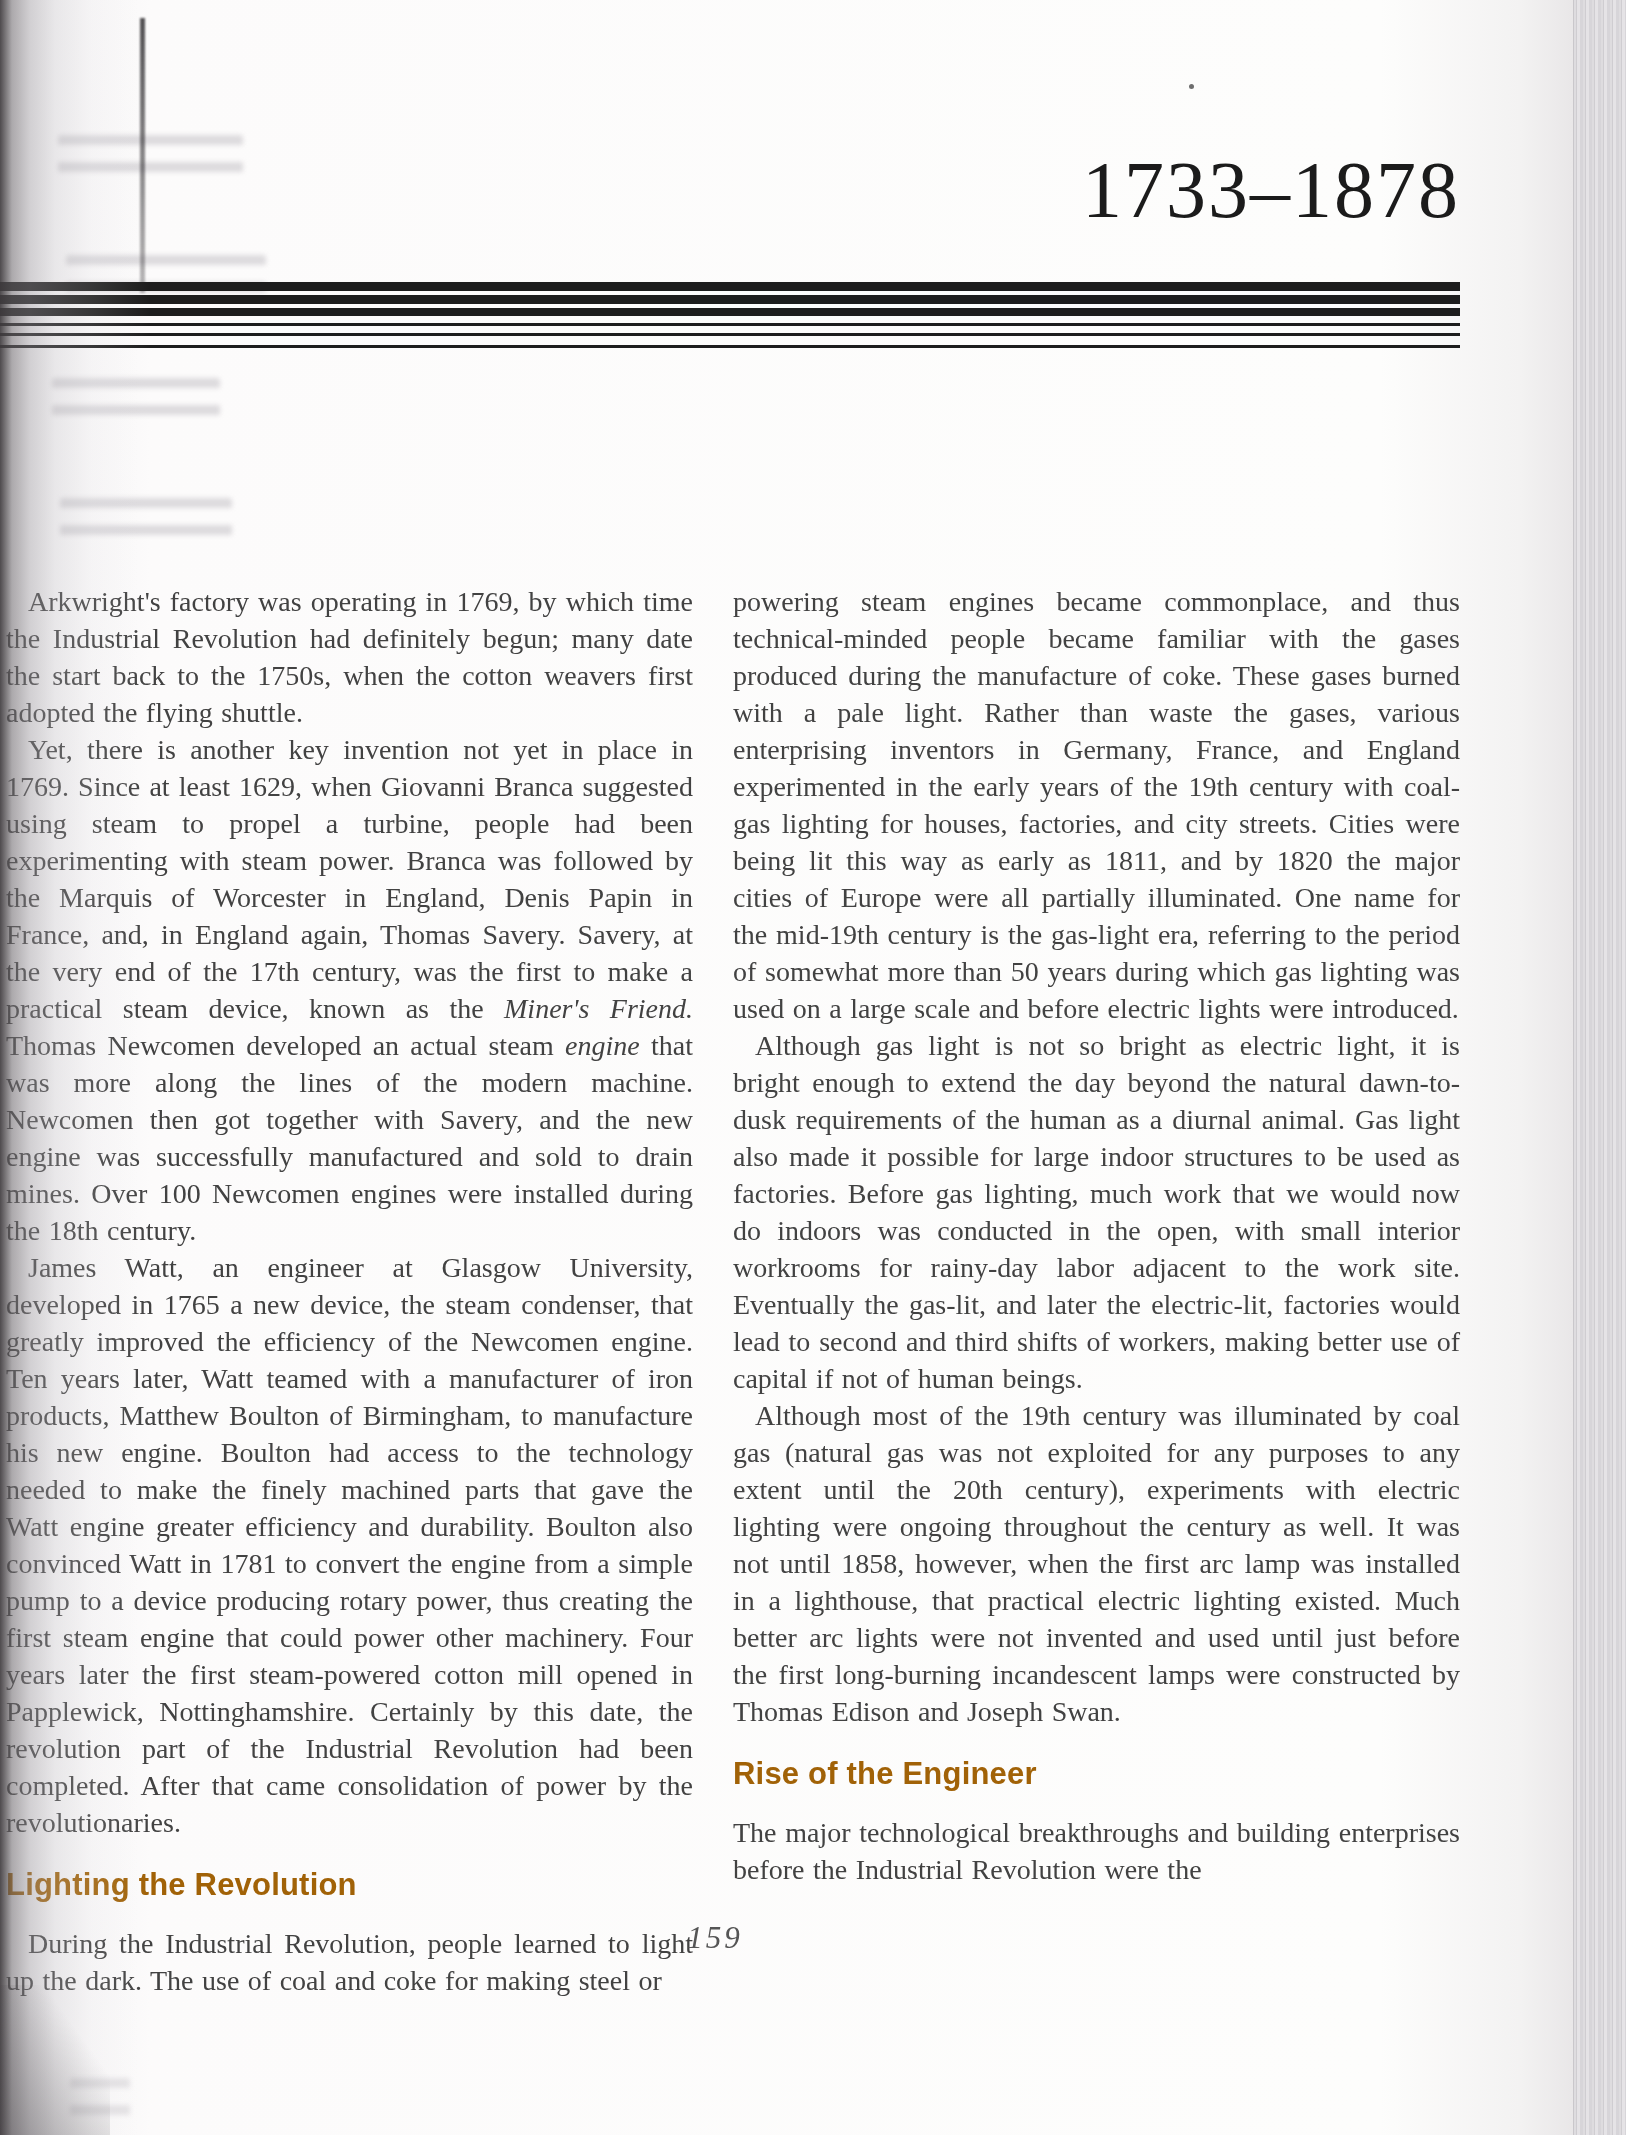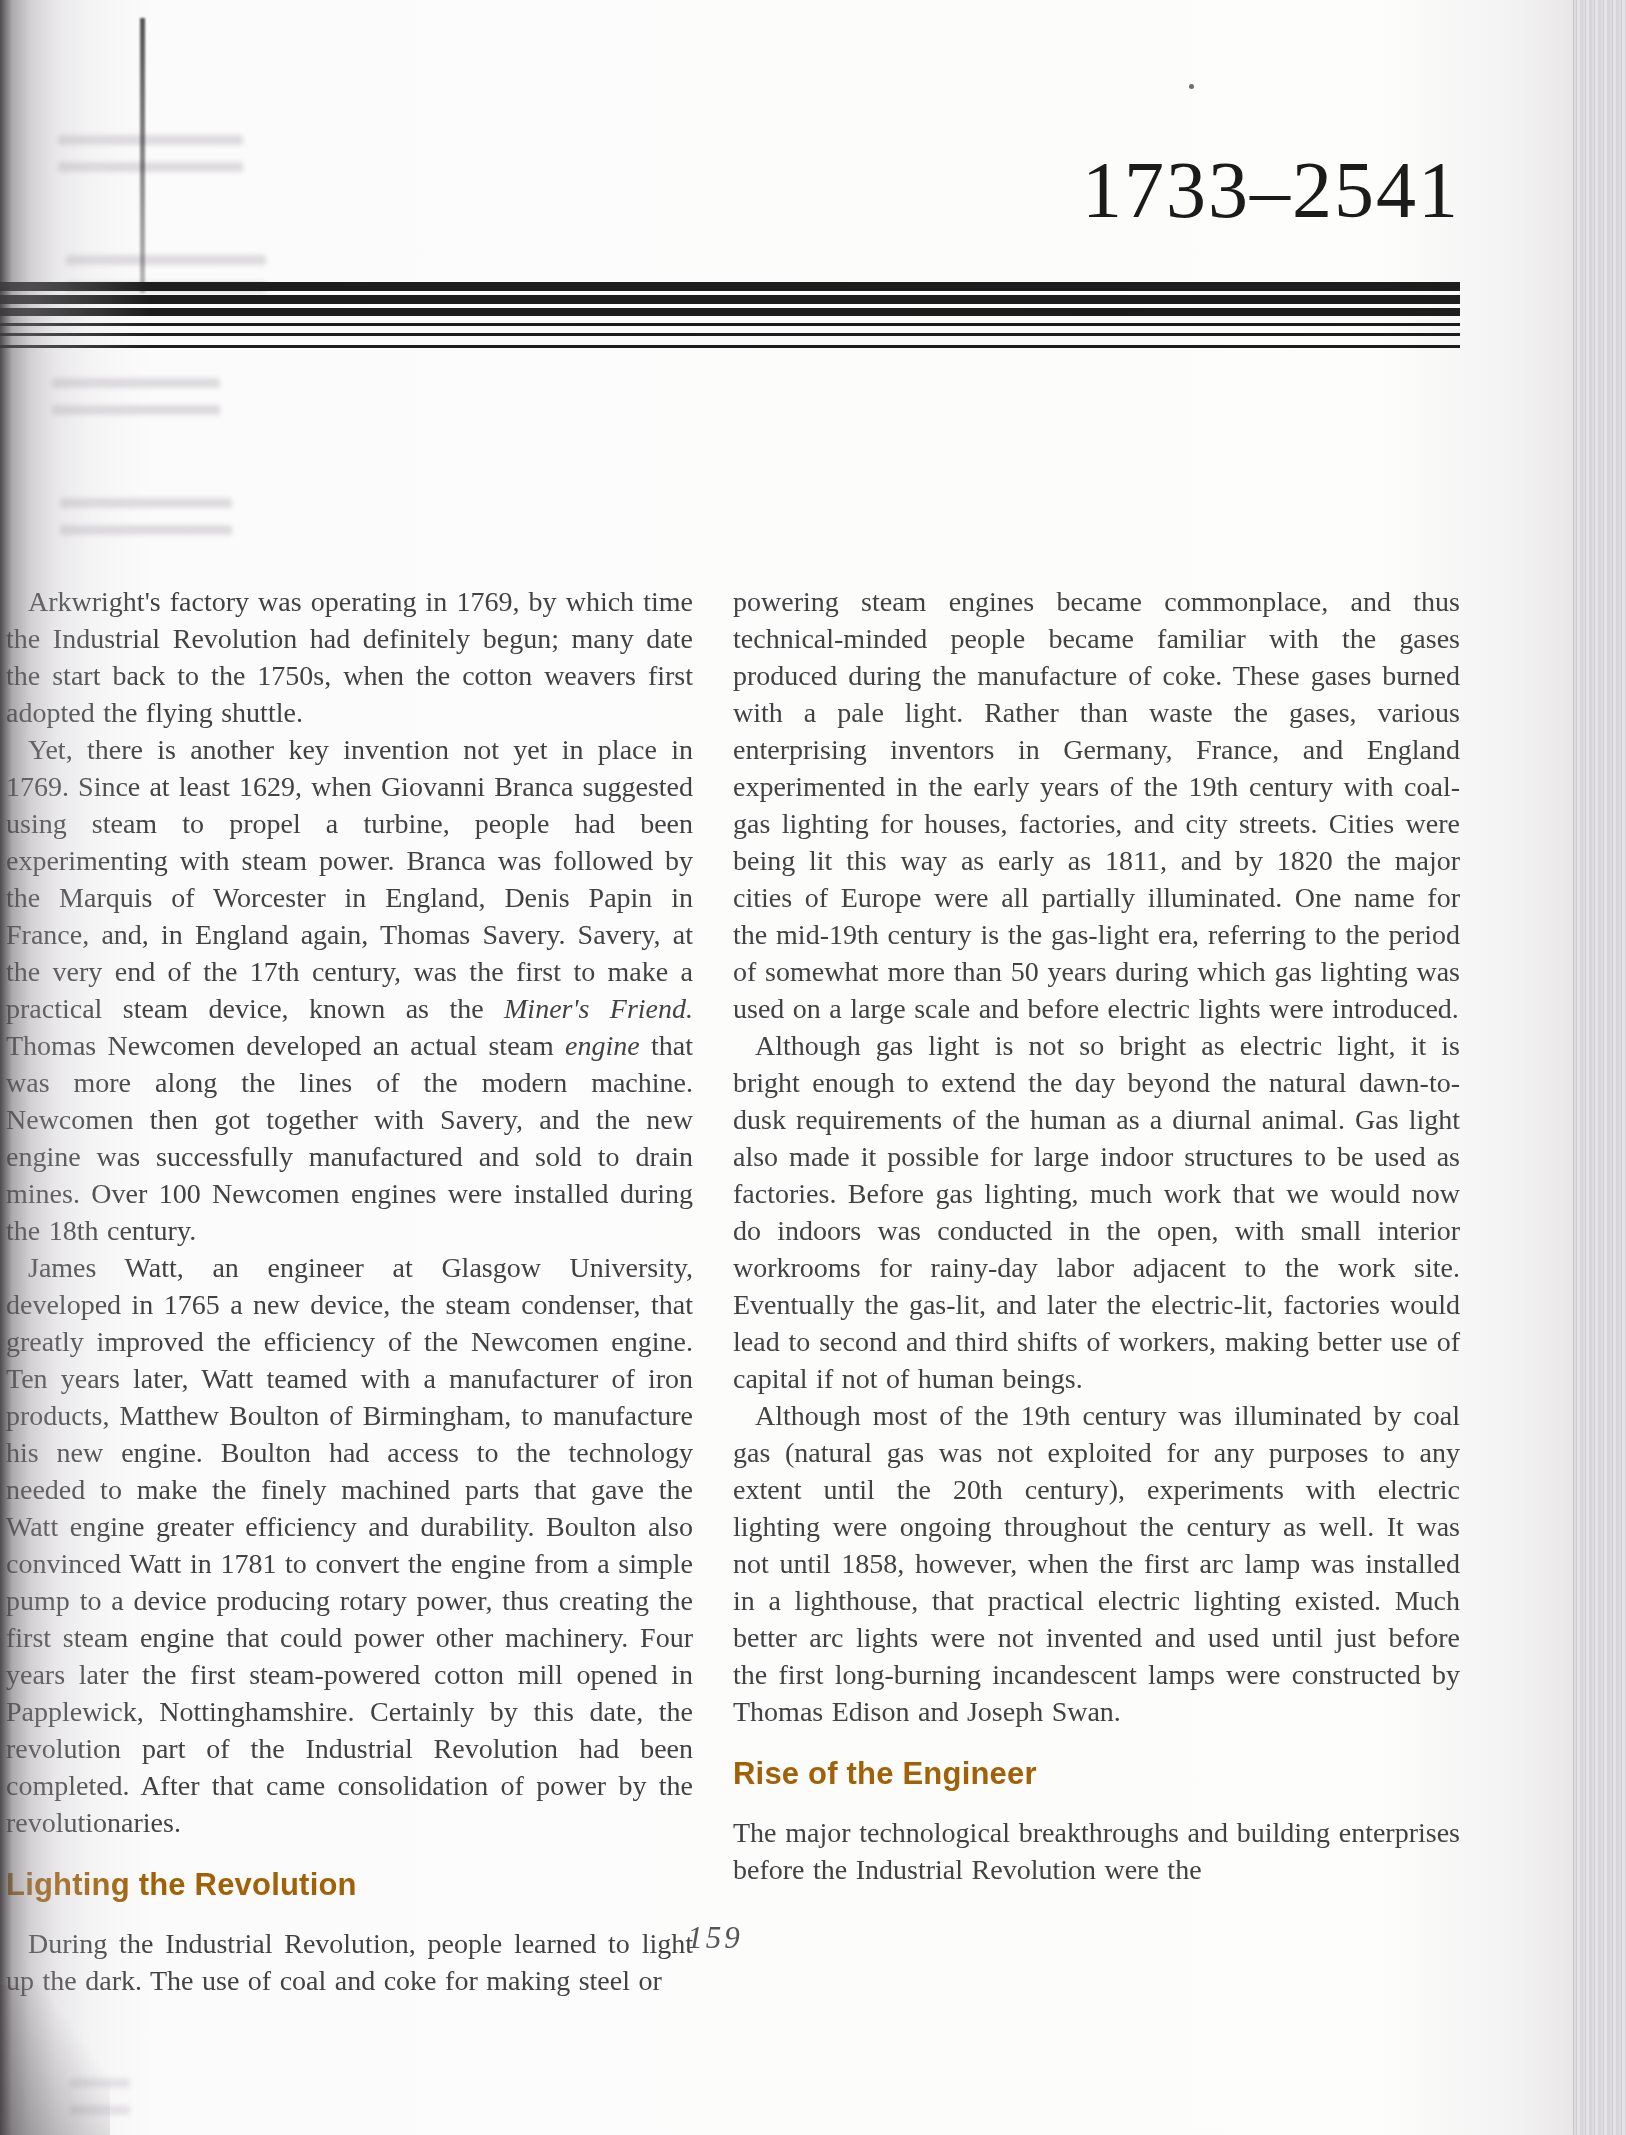--- a/index.html
+++ b/index.html
@@ -110,21 +110,21 @@
 <div class="page-edges"></div>
 
 <div class="bleed b1"></div>
 <div class="bleed b2"></div>
 <div class="bleed b3"></div>
 <div class="bleed b4"></div>
 <div class="bleed b5"></div>
 <div class="gutter-line"></div>
 <div class="speck"></div>
 
-<div class="chapter-title">1733–2541</div>
+<div class="chapter-title">1733–1878</div>
 
 <div class="rule r1"></div>
 <div class="rule r2"></div>
 <div class="rule r3"></div>
 <div class="rule r4"></div>
 <div class="rule r5"></div>
 <div class="rule r6"></div>
 
 <div class="columns">
   <div class="col col-left">

